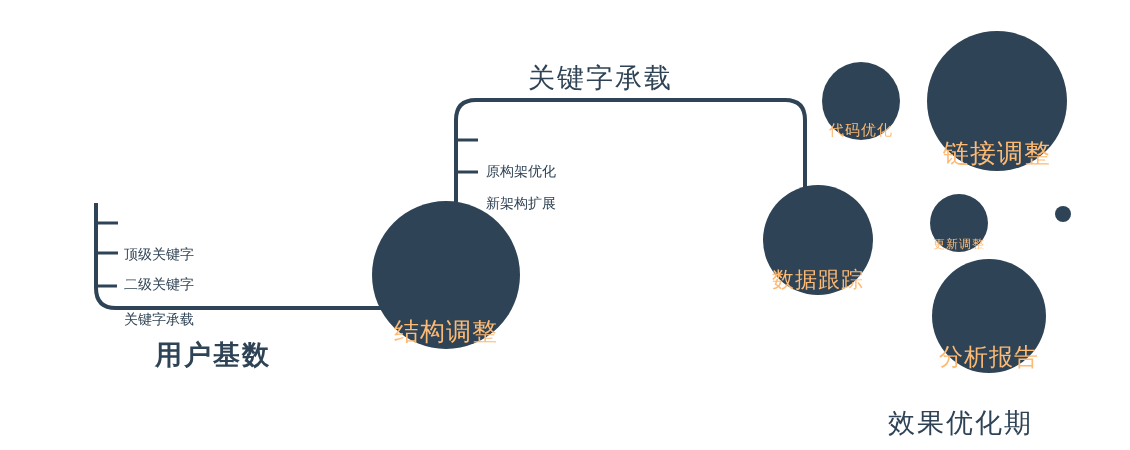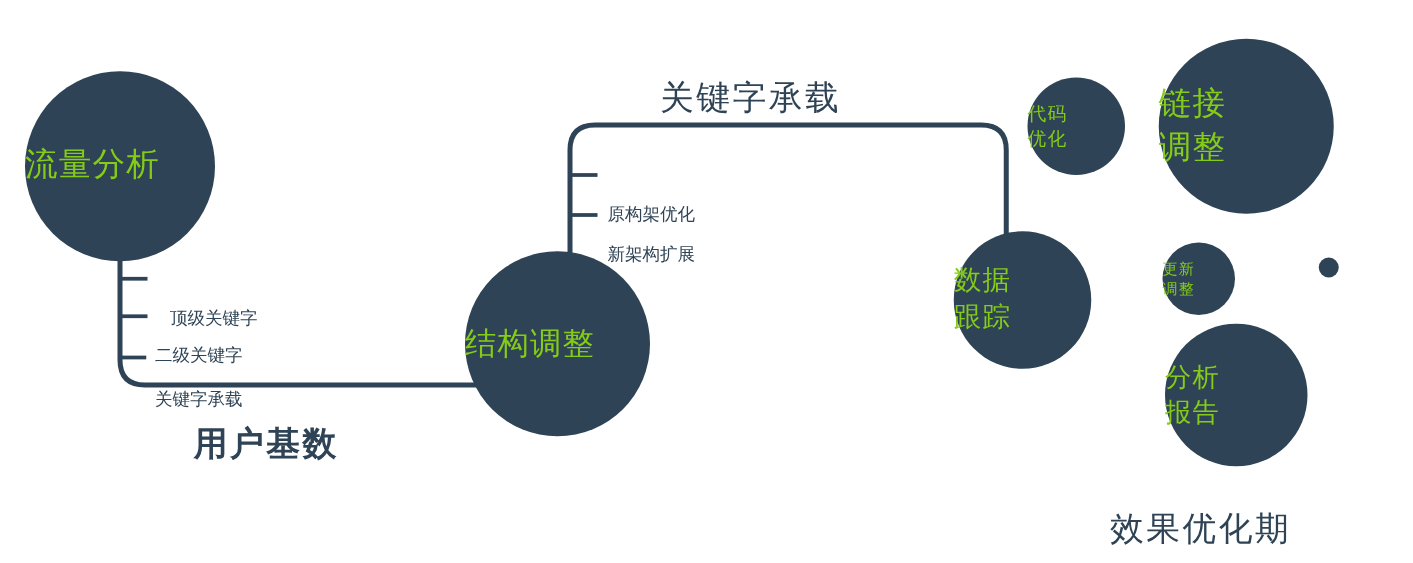--- a/index.html
+++ b/index.html
@@ -15,80 +15,77 @@
     background: #ffffff;
   }
   .connectors { position: absolute; left: 0; top: 0; width: 1130px; height: 450px; }
   .connectors path { fill: none; stroke: #2e4355; stroke-width: 4; }
   .connectors path.tick { stroke-width: 3; }
 
   .node {
     position: absolute;
     border-radius: 50%;
     background: #2e4355;
-    color: #84cc16;
-    display: flex; flex-direction: column;
-    align-items: flex-start; justify-content: center;
+    color: #fdba74;
+    display: flex; flex-direction: row;
+    align-items: flex-end; justify-content: center;
     text-align: center;
     line-height: 1.35;
     letter-spacing: 1px;
   }
   .node span { display: block; }
 
   .node-traffic   { left: 20px;   top: 57px;  width: 152px; height: 152px; font-size: 26px; }
   .node-structure { left: 372px;  top: 201px; width: 148px; height: 148px; font-size: 25px; }
   .node-tracking  { left: 763px;  top: 185px; width: 110px; height: 110px; font-size: 22px; }
   .node-code      { left: 822px;  top: 62px;  width: 78px;  height: 78px;  font-size: 15px; }
   .node-link      { left: 927px;  top: 31px;  width: 140px; height: 140px; font-size: 26px; }
   .node-update    { left: 930px;  top: 194px; width: 58px;  height: 58px;  font-size: 12px; font-weight: 400; }
   .node-dot       { left: 1055px; top: 206px; width: 16px;  height: 16px; }
-  .node-report    { left: 932px;  top: 259px; width: 114px; height: 114px; font-size: 21px; }
+  .node-report    { left: 932px;  top: 259px; width: 114px; height: 114px; font-size: 24px; }
 
   .flow-label {
     position: absolute;
     color: #2e4355;
     font-weight: 400;
     letter-spacing: 2px;
     white-space: nowrap;
   }
   .label-keyword  { left: 528px; top: 60px;  font-size: 27px; }
   .label-userbase { left: 155px; top: 337px; font-size: 27px; font-weight: 700; }
   .label-period   { left: 888px; top: 405px; font-size: 27px; }
 
   .tick-label {
     position: absolute;
     color: #2e4355;
     font-size: 14px;
     white-space: nowrap;
     margin-top: 32px;
   }
-  .tl-1 { left: 136px; top: 214px; }
+  .tl-1 { left: 124px; top: 214px; }
   .tl-2 { left: 124px; top: 244px; }
   .tl-3 { left: 124px; top: 279px; }
   .tl-4 { left: 486px; top: 131px; }
   .tl-5 { left: 486px; top: 163px; }
 </style>
 </head>
 <body>
 
 <div class="canvas">
 
   <svg class="connectors" width="1130" height="450" viewBox="0 0 1130 450" aria-hidden="true">
     <path d="M96 203 L96 288 Q96 308 116 308 L430 308"></path>
     <path d="M456 206 L456 120 Q456 100 476 100 L785 100 Q805 100 805 120 L805 190"></path>
     <path class="tick" d="M96 223 L118 223"></path>
     <path class="tick" d="M96 253 L118 253"></path>
     <path class="tick" d="M96 286 L117 286"></path>
     <path class="tick" d="M456 140 L478 140"></path>
     <path class="tick" d="M456 172 L478 172"></path>
   </svg>
 
-  <div class="node node-traffic">
-    <span>流量分析</span>
-  </div>
 
   <div class="node node-tracking">
     <span>数据</span>
     <span>跟踪</span>
   </div>
 
   <div class="node node-structure">
     <span>结构调整</span>
   </div>
 

